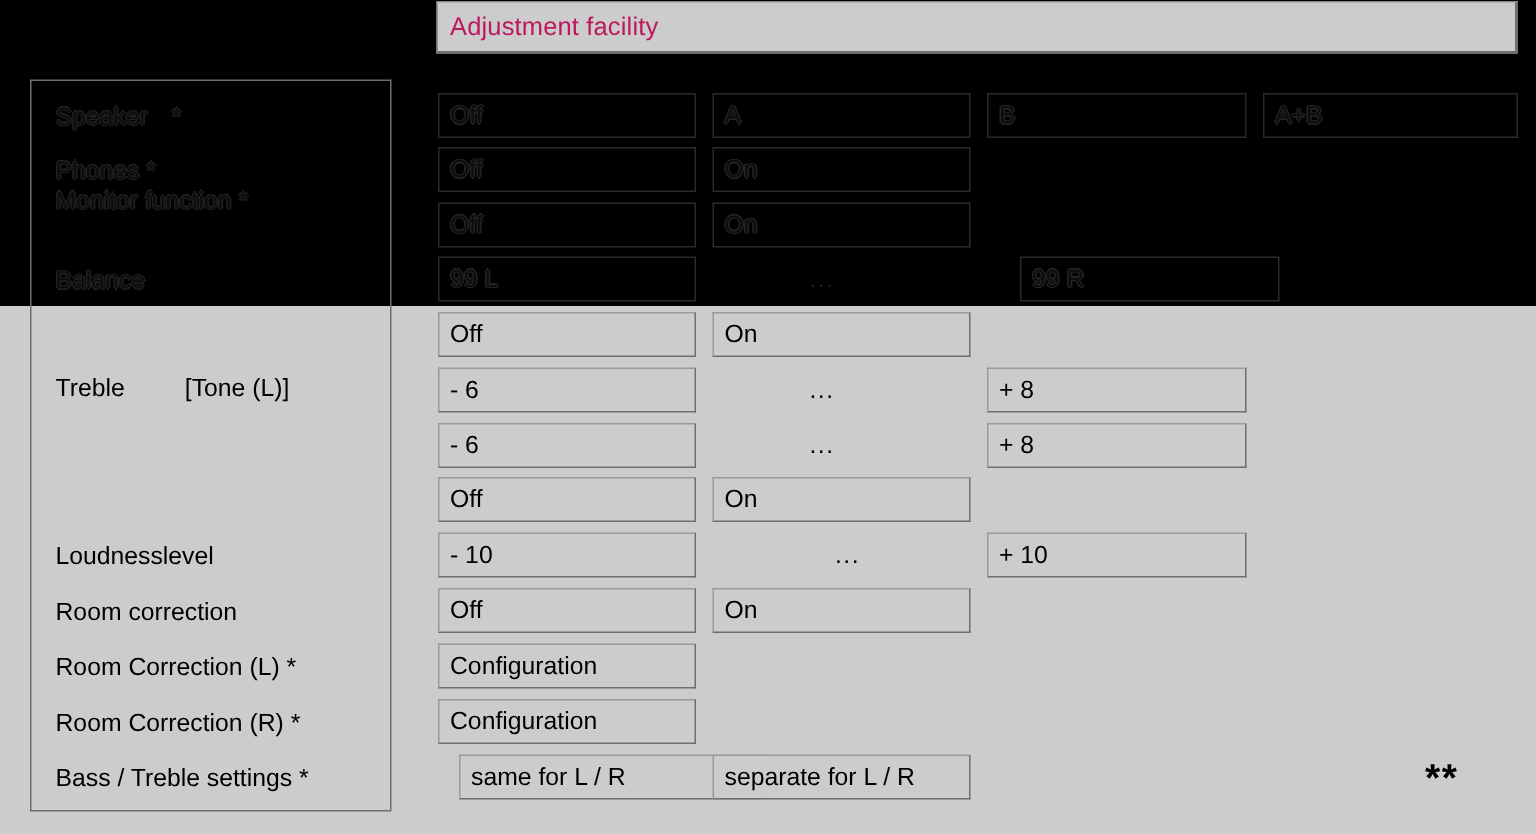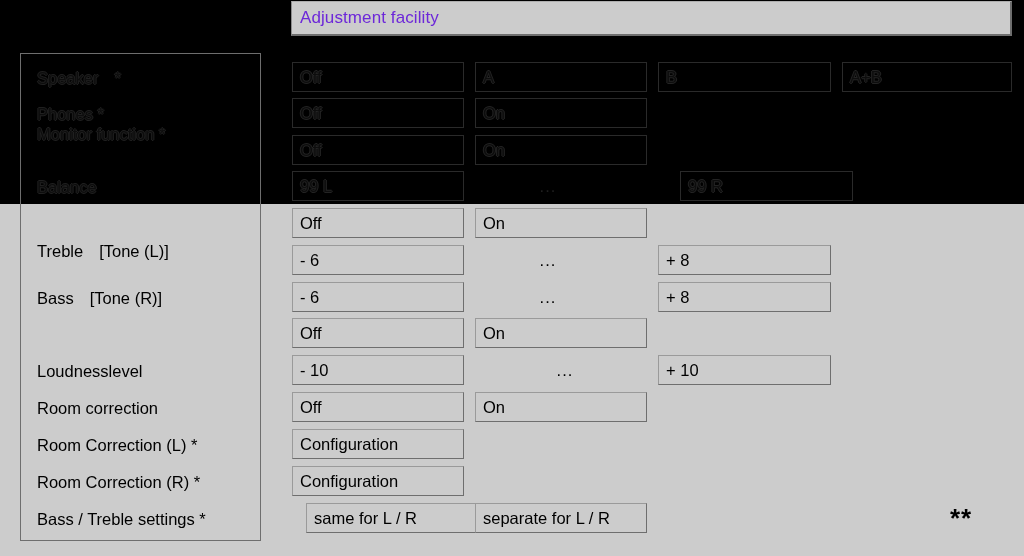--- a/index.html
+++ b/index.html
@@ -41,21 +41,21 @@
     border-top: 1px solid #aeaeae;
     border-left: 1px solid #8c8c8c;
     border-right: 2px solid #6e6e6e;
     border-bottom: 2px solid #6e6e6e;
     box-sizing: border-box;
     display: flex;
     align-items: center;
   }
   #header-bar .title {
     font-size: 17px;
-    color: #6d28d9;
+    color: #be185d;
     padding-left: 8px;
     letter-spacing: 0.1px;
   }
 
   
   #label-panel {
     position: absolute;
     left: 20px;
     top: 53px;
     width: 241px;
@@ -167,27 +167,23 @@
       </div>
       <div class="label-row disabled" style="top: 42px;">
         <span class="lbl-main">Phones *</span>
       </div>
       <div class="label-row disabled" style="top: 62px;">
         <span class="lbl-main">Monitor function *</span>
       </div>
       <div class="label-row disabled" style="top: 115px;">
         <span class="lbl-main">Balance</span>
       </div>
-      <div class="label-row enabled" style="top: 179px;">
+      <div class="label-row enabled" style="top: 187px; gap: 24px;">
         <span class="lbl-main">Treble</span>
         <span class="lbl-sub">[Tone (L)]</span>
-      </div>
-      <div class="label-row enabled" style="top: 226px;">
-        <span class="lbl-main">Bass</span>
-        <span class="lbl-sub">[Tone (R)]</span>
       </div>
       <div class="label-row enabled" style="top: 299px;">
         <span class="lbl-main">Loudnesslevel</span>
       </div>
       <div class="label-row enabled" style="top: 336px;">
         <span class="lbl-main">Room correction</span>
       </div>
       <div class="label-row enabled" style="top: 373px;">
         <span class="lbl-main">Room Correction (L) *</span>
       </div>

